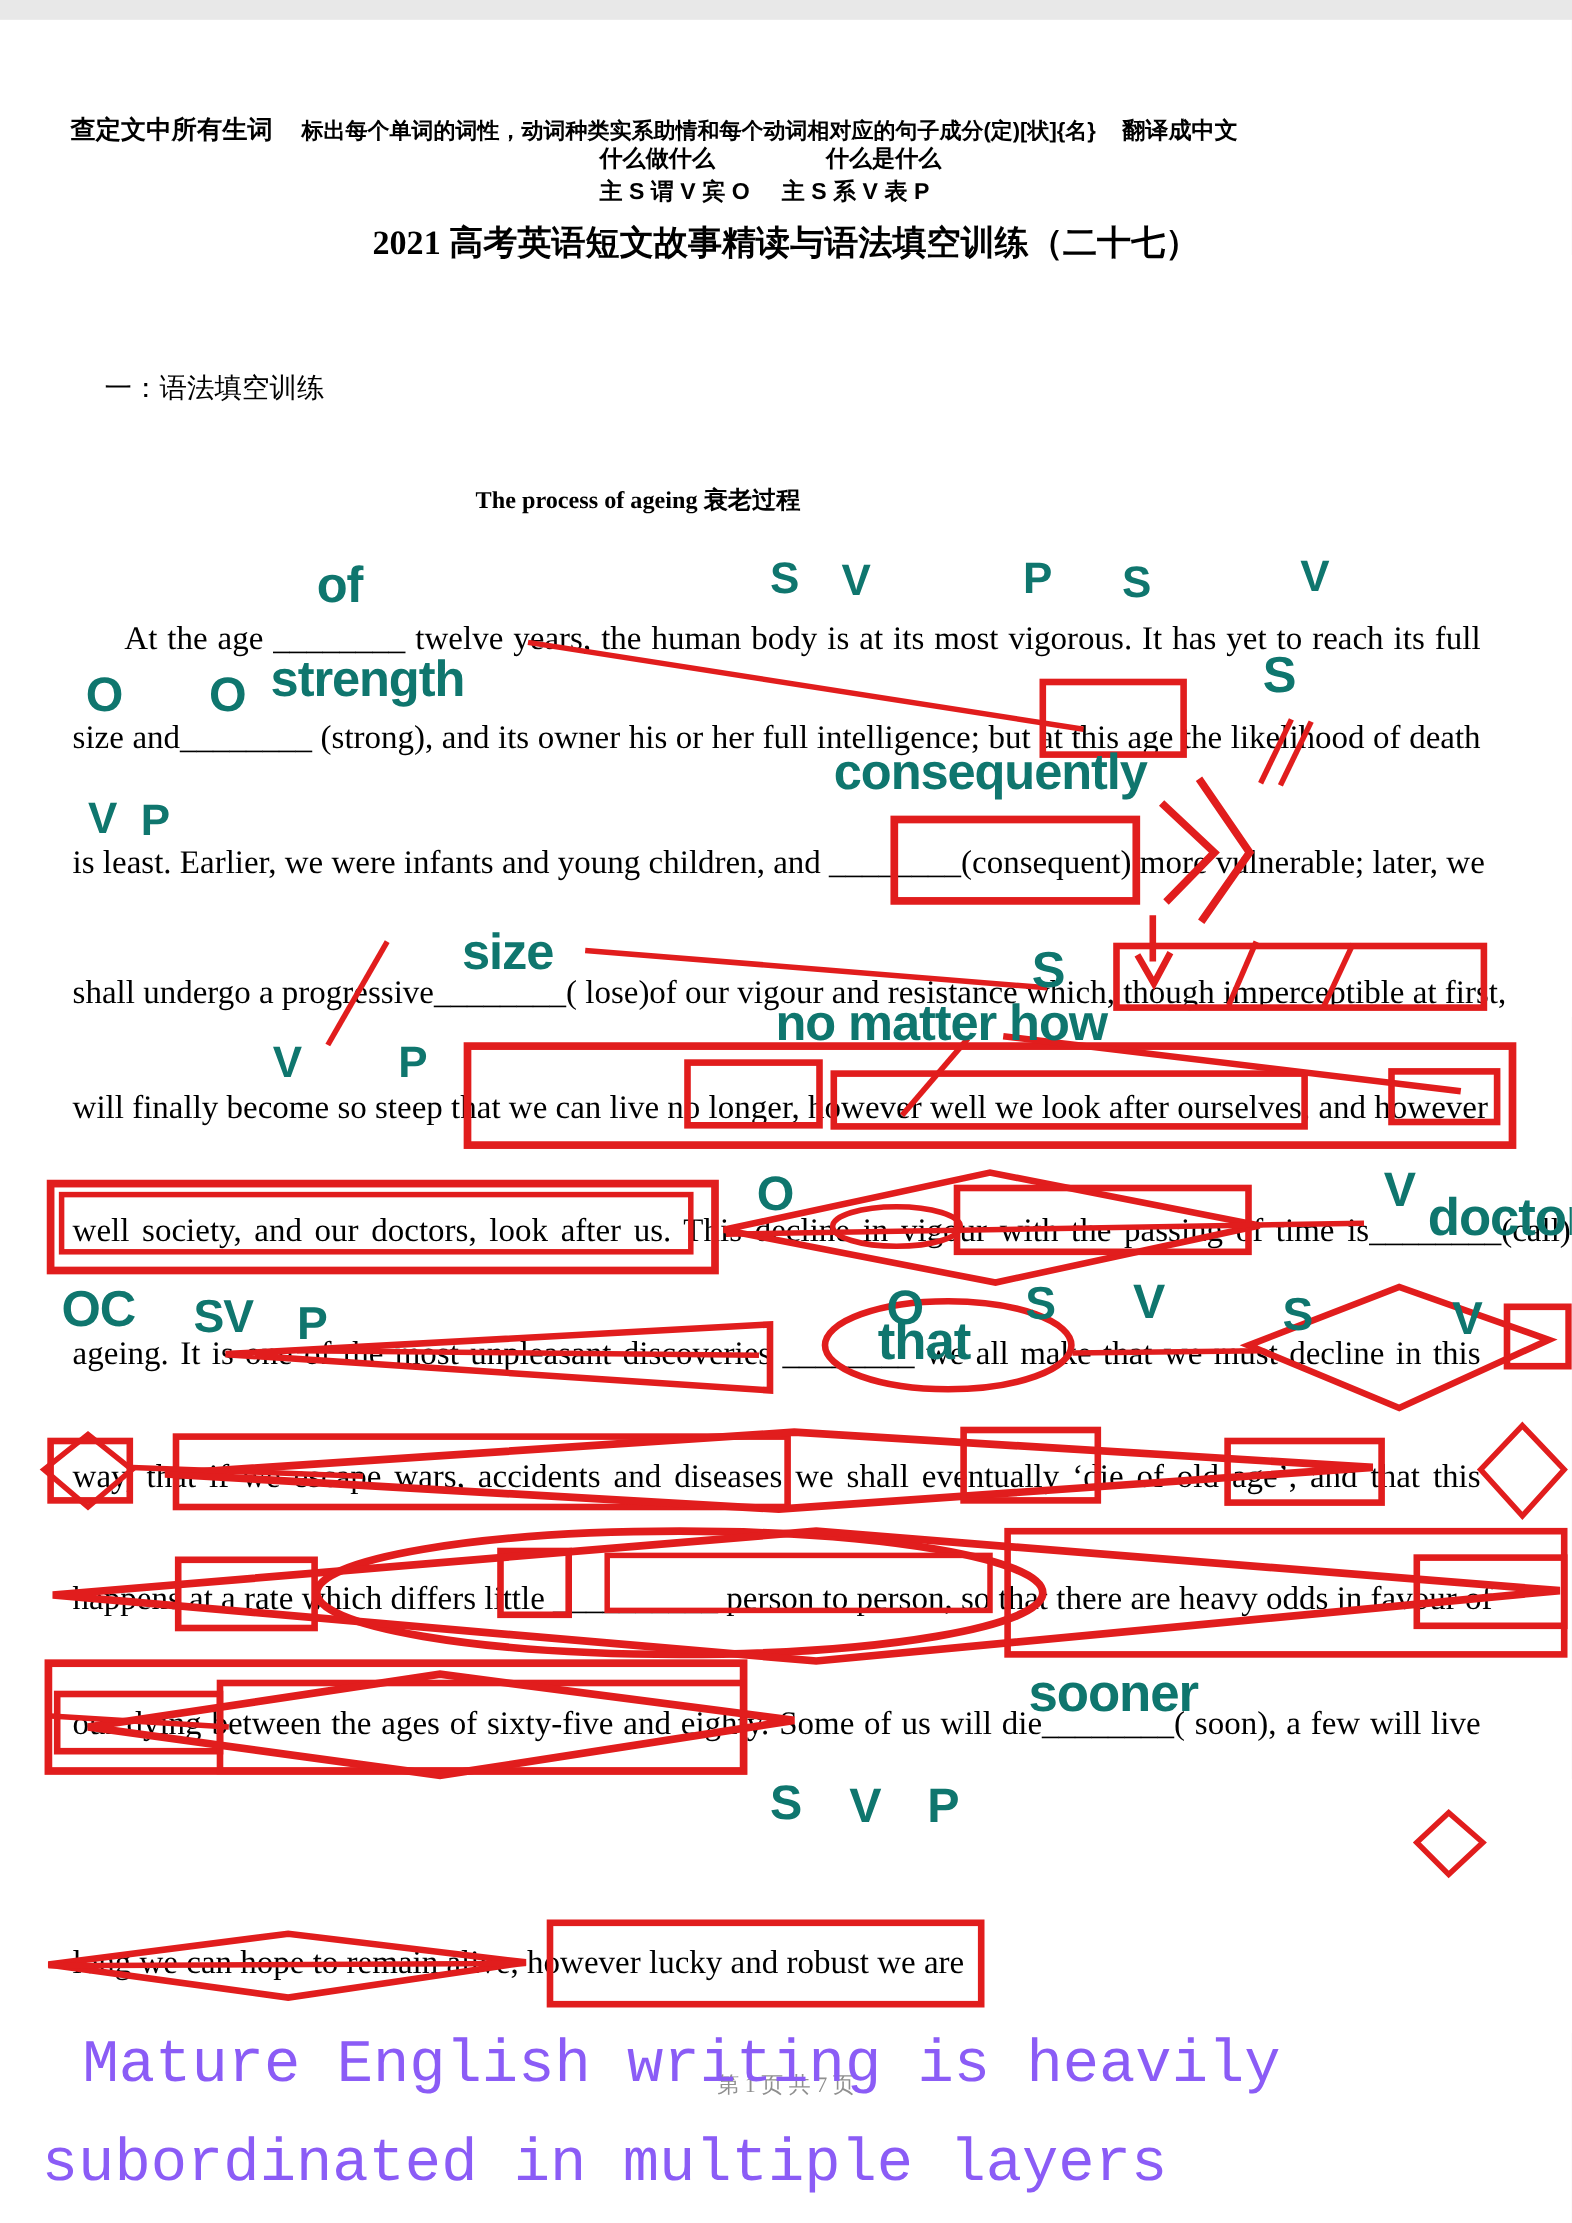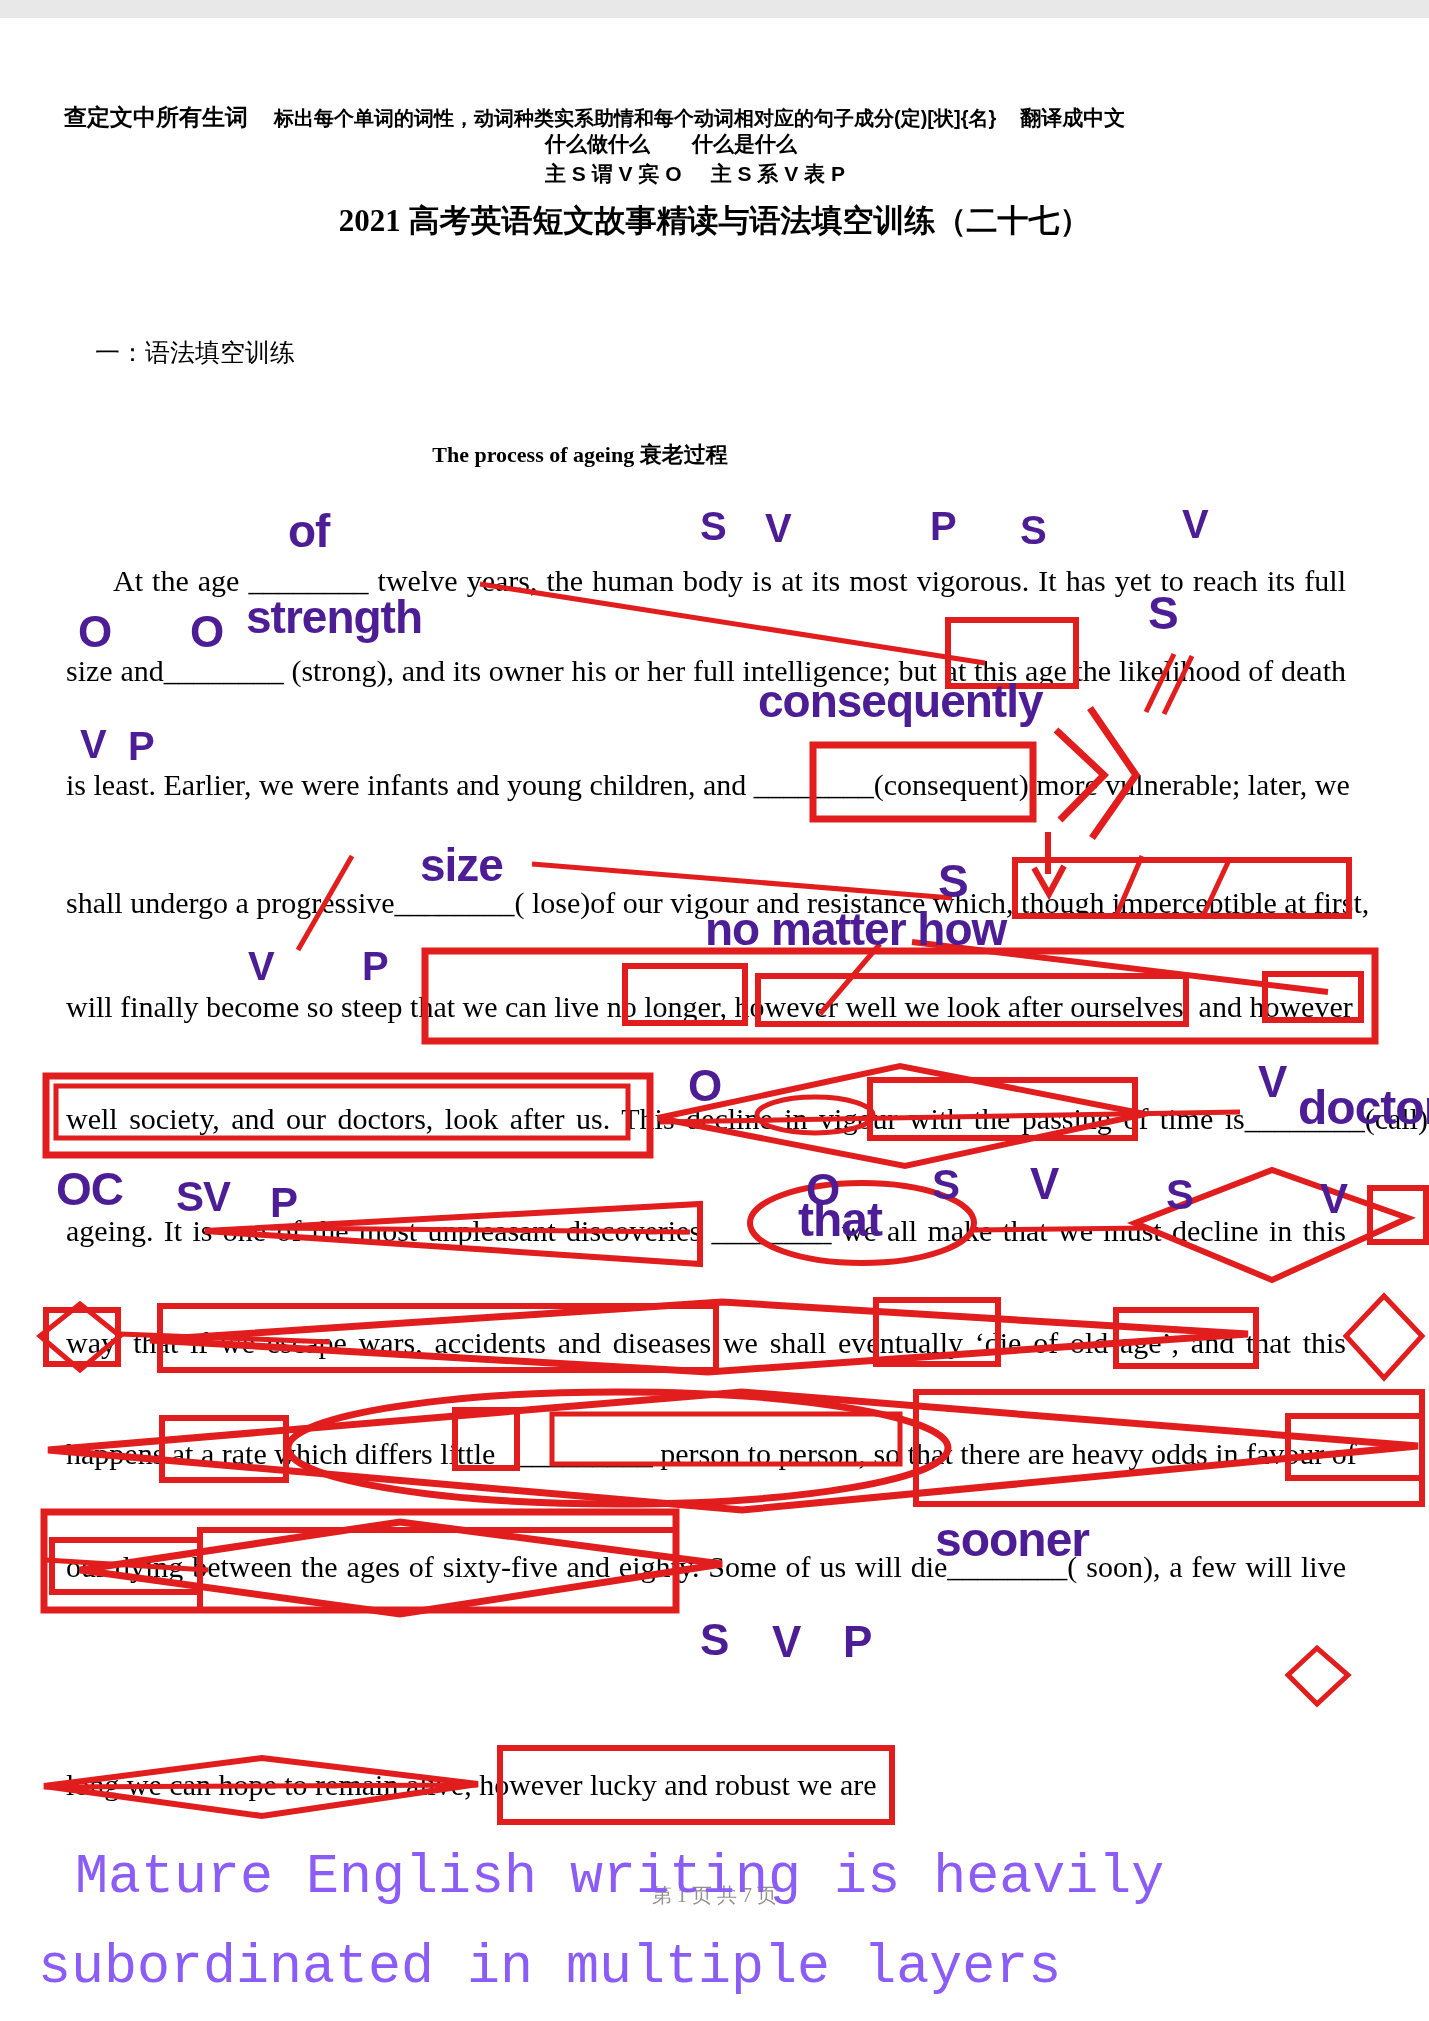--- a/index.html
+++ b/index.html
@@ -3,31 +3,31 @@
 <meta charset="utf-8">
 <style>
   html,body{margin:0;padding:0;background:#e8e8e8;}
   .page{position:relative;width:1429px;height:2021px;background:#ffffff;margin:18px auto;overflow:hidden;
         font-family:"Liberation Serif",serif;color:#000;}
   .abs{position:absolute;}
   
   .hdr1{left:64px;top:84px;width:1300px;font-family:"Liberation Sans",sans-serif;font-weight:bold;font-size:20px;white-space:nowrap;}
   .hdr1 .big{font-size:23px;margin-right:26px;}
   .hdr1 .tail{font-size:21px;margin-left:24px;}
-  .hdr2{left:545px;top:112px;font-weight:bold;font-size:21px;font-family:Liberation Serif, serif;white-space:pre;}
+  .hdr2{left:545px;top:112px;font-weight:bold;font-size:21px;font-family:Liberation Mono, monospace;white-space:pre;}
   .hdr3{left:545px;top:142px;font-weight:bold;font-size:21px;font-family:"Liberation Sans",sans-serif;white-space:pre;}
   .doc-title{left:0;top:182px;width:1429px;text-align:center;font-size:31px;font-weight:bold;}
   .section-h{left:95px;top:318px;font-size:25px;}
   .passage-title{left:0;top:422px;width:1160px;text-align:center;font-size:22px;font-weight:bold;}
   
   .pline{left:66px;width:1280px;font-size:30px;line-height:34px;white-space:nowrap;
          text-align:justify;text-align-last:justify;}
   .pline.nojust{text-align:left;text-align-last:left;white-space:nowrap;}
   
-  .rl{position:absolute;color:#4c1d95;font-family:"Liberation Sans",sans-serif;font-weight:bold;
+  .rl{position:absolute;color:#0f766e;font-family:"Liberation Sans",sans-serif;font-weight:bold;
       letter-spacing:-1px;line-height:1;z-index:6;white-space:nowrap;}
   svg.overlay{position:absolute;left:0;top:0;z-index:5;pointer-events:none;}
   svg.overlay *{fill:none;stroke:#e11d1d;}
   
   .footer{left:0;top:1864px;width:1429px;text-align:center;font-size:20px;color:#8f8f8f;z-index:1;}
   .mono-note{font-family:"Liberation Mono","DejaVu Sans Mono",monospace;font-size:55px;color:#8b5cf6;
              z-index:3;white-space:nowrap;}
 </style>
 </head>
 <body>

